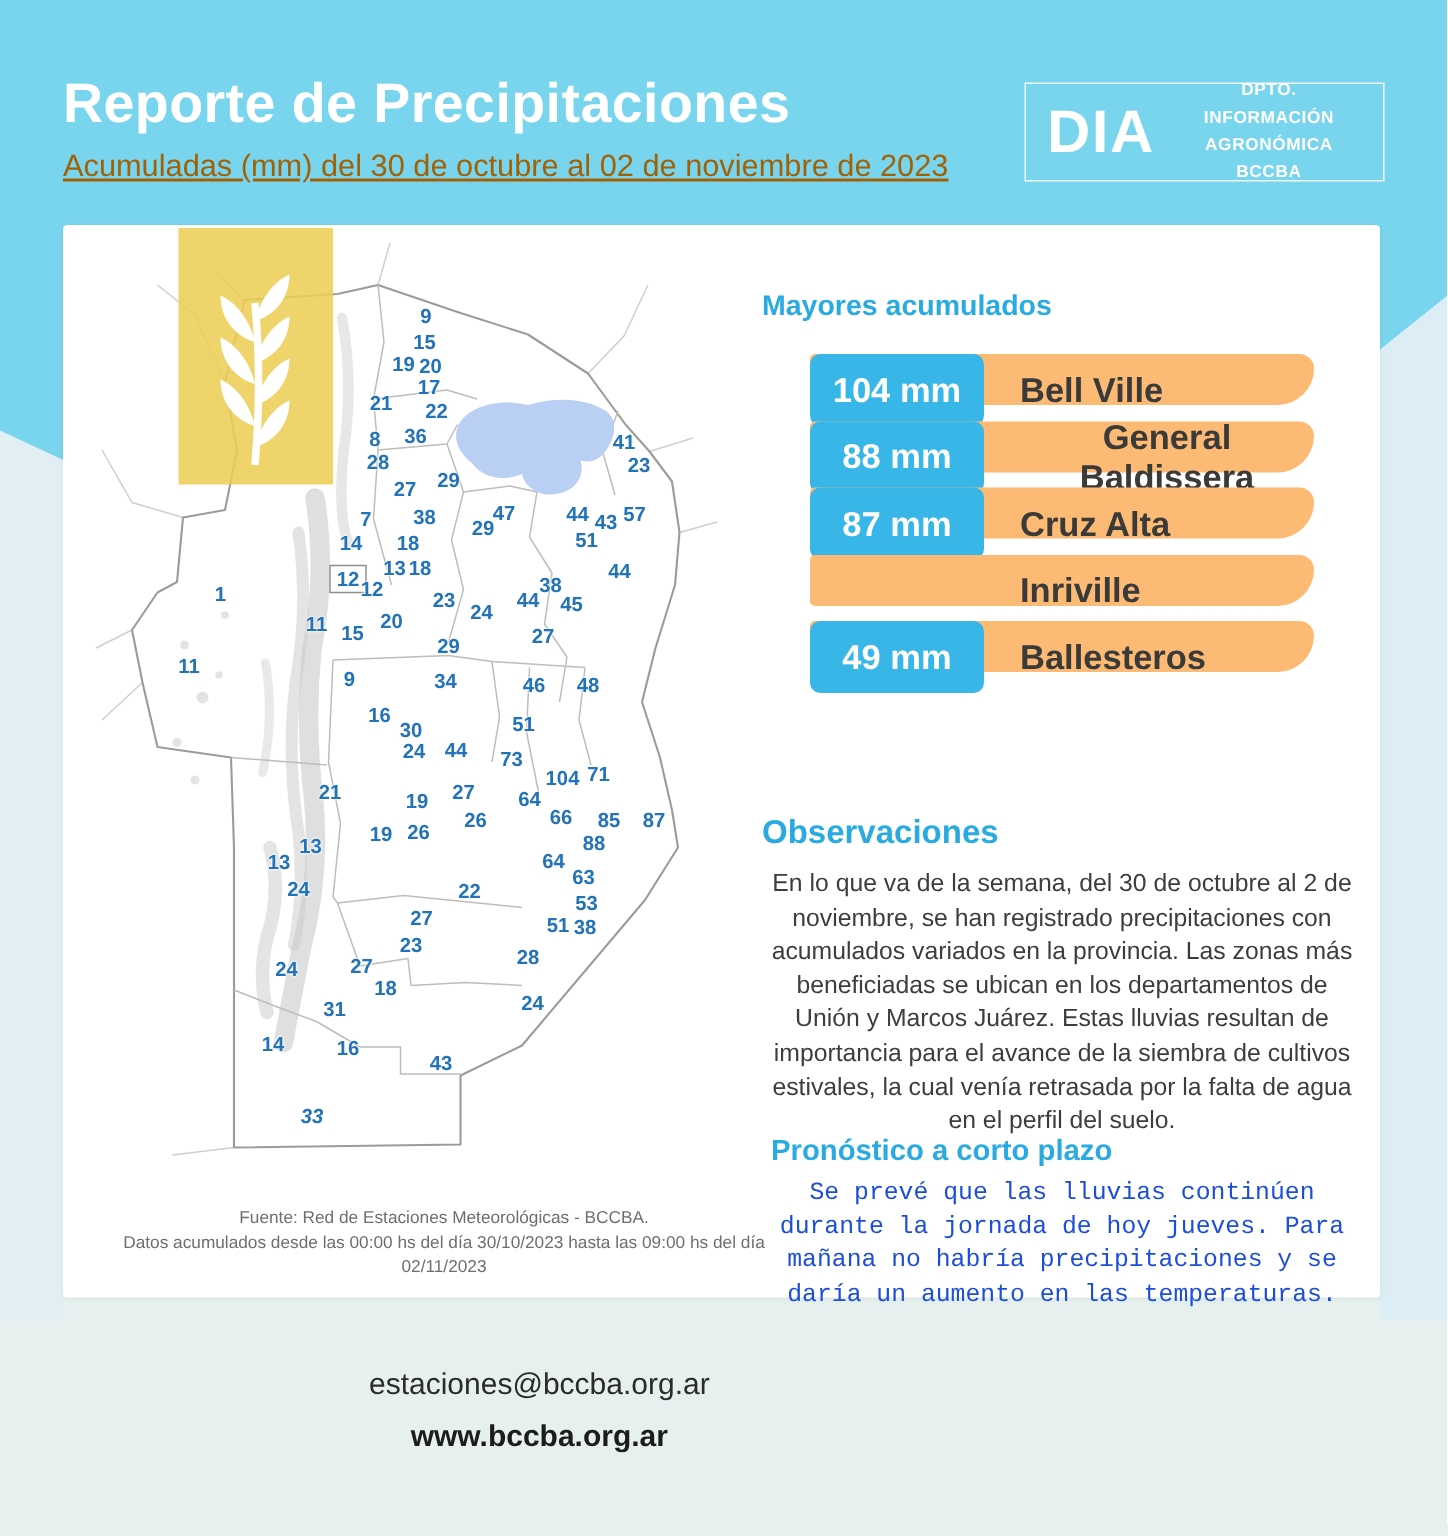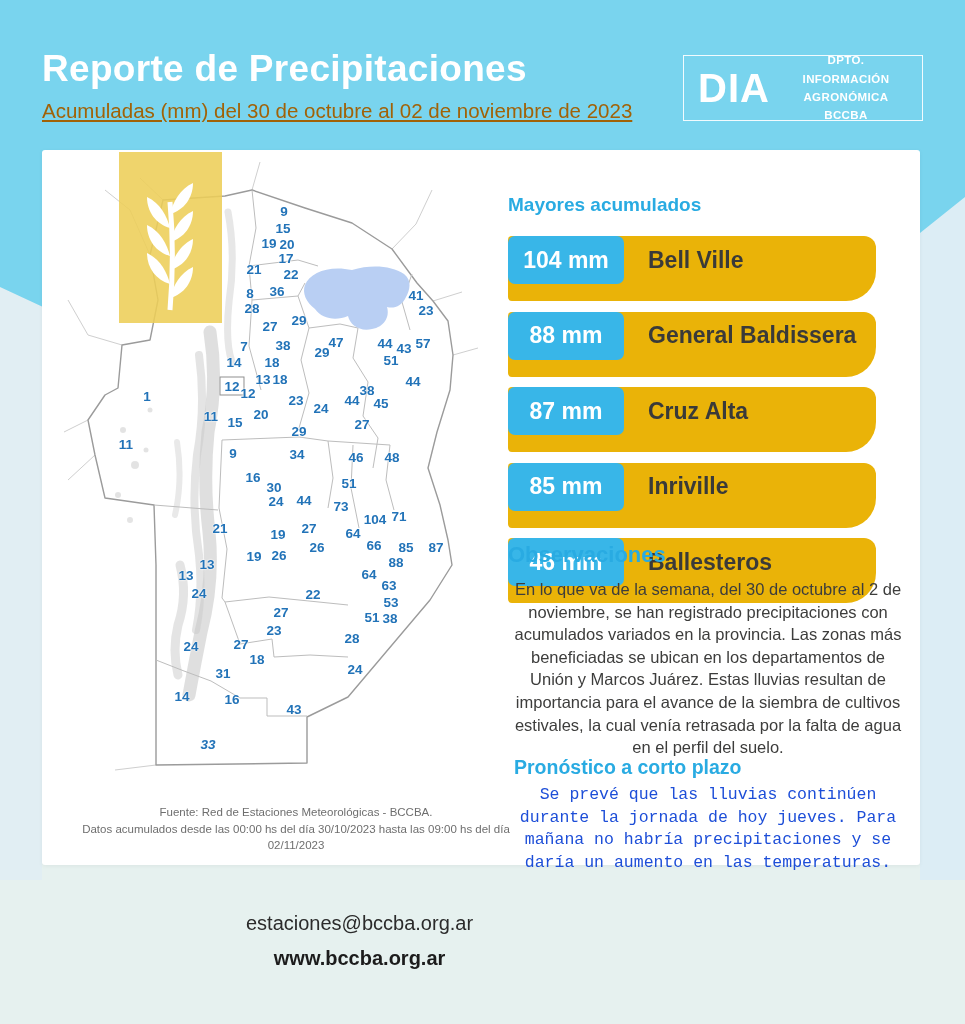--- a/index.html
+++ b/index.html
@@ -21,22 +21,22 @@
         box-shadow:0 1px 4px rgba(0,0,0,.05);}
   
   .map{position:absolute;left:18px;top:0;width:420px;height:670px;}
   .map svg{position:absolute;left:0;top:0;}
   .pt{position:absolute;transform:translate(-50%,-50%);font-size:13.5px;font-weight:bold;color:#2273b8;
       white-space:nowrap;text-shadow:0 0 2px #fff,0 0 2px #fff;}
   .pt.boxed{border:1px solid #8f8f8f;background:#fff;padding:0 4px;line-height:17px;text-shadow:none;}
   
   .panel-title{position:absolute;left:466px;top:44px;color:#29abe2;font-size:19px;font-weight:bold;}
   .accum{position:absolute;left:466px;top:86px;width:368px;}
-  .accum-row{position:relative;height:65px;margin-bottom:10.5px;background:#eab308;
-             border-radius:4px 12px 30px 4px;}
+  .accum-row{position:relative;height:34px;margin-bottom:10.5px;background:#fdba74;
+             border-radius:4px 12px 30px 4px;margin-left:32px;}
   .accum-value{position:absolute;left:0;top:0;width:116px;height:48px;background:#38b6e8;border-radius:7px;
                color:#fff;font-size:23px;font-weight:bold;display:flex;align-items:center;justify-content:center;}
   .accum-name{position:absolute;left:140px;top:0;height:48px;display:flex;align-items:center;
               color:#3a3a39;font-size:23px;font-weight:bold;}
   .obs-title{position:absolute;left:466px;top:392px;color:#29abe2;font-size:22px;font-weight:bold;}
   .obs-body{position:absolute;left:466px;top:428px;width:400px;color:#3d3d3c;font-size:16.5px;line-height:1.37;}
   .fc-title{position:absolute;left:472px;top:606px;color:#29abe2;font-size:19.5px;font-weight:bold;}
   .fc-body{position:absolute;left:466px;top:634px;width:400px;color:#1d4ed8;font-size:16.5px;line-height:1.37;font-family:Liberation Mono, monospace;}
   .source{position:absolute;left:30px;top:654px;width:448px;color:#6e6e6e;font-size:11.5px;line-height:1.45;}
   
@@ -245,25 +245,24 @@
         </div>
         <div class="accum-row">
           <div class="accum-value">88 mm</div>
           <div class="accum-name">General Baldissera</div>
         </div>
         <div class="accum-row">
           <div class="accum-value">87 mm</div>
           <div class="accum-name">Cruz Alta</div>
         </div>
         <div class="accum-row">
-          <div class="accum-value">85 mm</div>
           <div class="accum-name">Inriville</div>
         </div>
         <div class="accum-row">
-          <div class="accum-value">46 mm</div>
+          <div class="accum-value">49 mm</div>
           <div class="accum-name">Ballesteros</div>
         </div>
       </div>
 
     <div class="obs-title">Observaciones</div>
     <div class="obs-body">En lo que va de la semana, del 30 de octubre al 2 de noviembre, se han registrado precipitaciones con acumulados variados en la provincia. Las zonas más beneficiadas se ubican en los departamentos de Unión y Marcos Juárez. Estas lluvias resultan de importancia para el avance de la siembra de cultivos estivales, la cual venía retrasada por la falta de agua en el perfil del suelo.</div>
 
     <div class="fc-title">Pronóstico a corto plazo</div>
     <div class="fc-body">Se prevé que las lluvias continúen durante la jornada de hoy jueves. Para mañana no habría precipitaciones y se daría un aumento en las temperaturas.</div>
 

